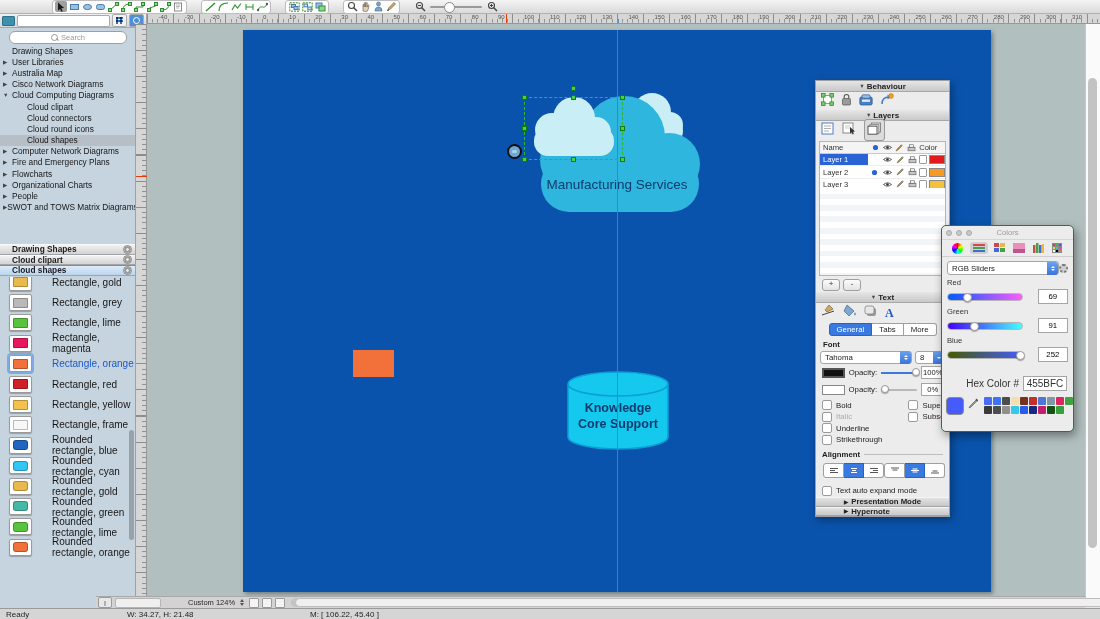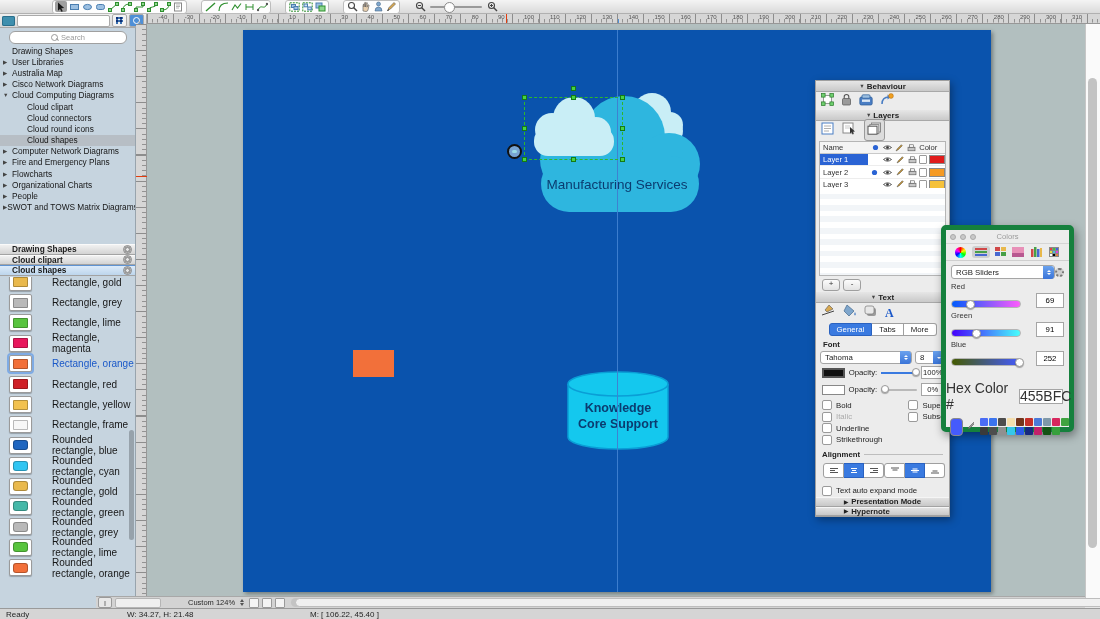--- a/index.html
+++ b/index.html
@@ -178,43 +178,43 @@
   .abtn:first-child{border-left:1px solid #9f9f9f;border-radius:3px 0 0 3px}
   .abtn:last-child{border-radius:0 3px 3px 0}
   .abtn.sel{background:#3a7ae0;border-color:#2a62c0}
   .texp{display:flex;align-items:center;gap:4px;font-size:7.8px;color:#222;padding:6px 0 0 6px}
   .footbar{height:9.5px;background:linear-gradient(#e2e2e2,#c8c8c8);border-top:1px solid #f5f5f5;
     border-bottom:1px solid #a3a3a3;display:flex;align-items:center;padding-left:28px;
     font-size:7.8px;font-weight:bold;color:#222;gap:3px;box-sizing:border-box}
   .footbar .tri{font-size:5.5px}
 
   
-  #colors{left:941px;top:225px;width:133px;height:207px;background:#ececec;border:5px solid #15803d;
+  #colors{left:941px;top:225px;width:133px;height:207px;background:#ececec;border:1px solid #15803d;
     border-radius:5px;box-shadow:2px 4px 10px rgba(0,0,0,.4);z-index:6;box-sizing:border-box}
   #ctitle{height:13px;display:flex;align-items:center;position:relative;border-bottom:1px solid #d5d5d5}
   .tdot{width:6px;height:6px;border-radius:50%;background:#c9c9c9;border:1px solid #aaa;margin-left:4px;box-sizing:border-box}
   #ctext{position:absolute;left:0;right:0;text-align:center;font-size:7.6px;color:#9a9a9a}
   #cicons{display:flex;align-items:center;justify-content:space-around;height:16px;padding:0 6px;border-bottom:1px solid #cfcfcf}
   .cic{width:14px;height:12px;display:flex;align-items:center;justify-content:center}
   .cic.sel{background:#cfcfcf;border-radius:3px;width:18px}
   .wheel{width:11px;height:11px;border-radius:50%;
     background:conic-gradient(#f00,#ff0,#0f0,#0ff,#00f,#f0f,#f00)}
   #cselrow{display:flex;align-items:center;gap:0;padding:4px 5px 0 5px}
   #cselect{flex:1;height:14px}
   .gearbig{width:9px;height:9px;border-radius:50%;border:2px dotted #777;background:#cfcfcf;box-sizing:border-box}
   .srow{padding:3px 5px 0 5px}
   .slabel{font-size:7.6px;color:#333;padding-bottom:2px}
-  .sline{display:flex;align-items:flex-end;gap:15px}
+  .sline{display:flex;align-items:center;gap:15px}
   .strack{width:80px;height:8px;border-radius:4px;position:relative;border:1px solid #b5b5b5;box-sizing:border-box}
   .sknob{position:absolute;top:-1px;width:9px;height:9px;border-radius:50%;background:#fff;
     border:1px solid #999;box-sizing:border-box;box-shadow:0 1px 1px rgba(0,0,0,.3)}
   .sval{width:30px;height:13px;background:#fff;border:1px solid #a5a5a5;font-size:7.8px;
     text-align:center;line-height:13px;margin-left:auto}
   #hexrow{display:flex;align-items:center;justify-content:flex-end;gap:4px;padding:14px 6px 0 0;
-    font-size:14px;color:#333}
+    font-size:10px;color:#333}
   #hexval{width:42px;height:13px;background:#fff;border:1px solid #a5a5a5;text-align:center;line-height:13px}
   #cbottom{display:flex;align-items:flex-start;gap:4px;padding:6px 0 0 4px}
   #curswatch{width:20px;height:18px;border-radius:4px;border:1px solid #8a8a8a;box-sizing:border-box}
   #swgrid{display:grid;grid-template-columns:repeat(10,8px);grid-auto-rows:8px;gap:1px;margin-left:2px}
   .swc{width:8px;height:8px;border-radius:1px}
 </style>
 </head>
 <body>
 
 <div id="toolbar" class="abs">
@@ -577,26 +577,20 @@
         <span>Rounded rectangle, gold</span>
       </div>
       <div class="sitem">
         <span class="sw">
           <i style="background: rgb(69, 184, 168); border-radius: 3px;"></i>
         </span>
         <span>Rounded rectangle, green</span>
       </div>
       <div class="sitem">
         <span class="sw">
-          <i style="background: rgb(185, 185, 185); border-radius: 3px;"></i>
-        </span>
-        <span>Rounded rectangle, grey</span>
-      </div>
-      <div class="sitem">
-        <span class="sw">
           <i style="background: rgb(88, 196, 62); border-radius: 3px;"></i>
         </span>
         <span>Rounded rectangle, lime</span>
       </div>
       <div class="sitem">
         <span class="sw">
           <i style="background: rgb(242, 112, 58); border-radius: 3px;"></i>
         </span>
         <span>Rounded rectangle, orange</span>
       </div>

